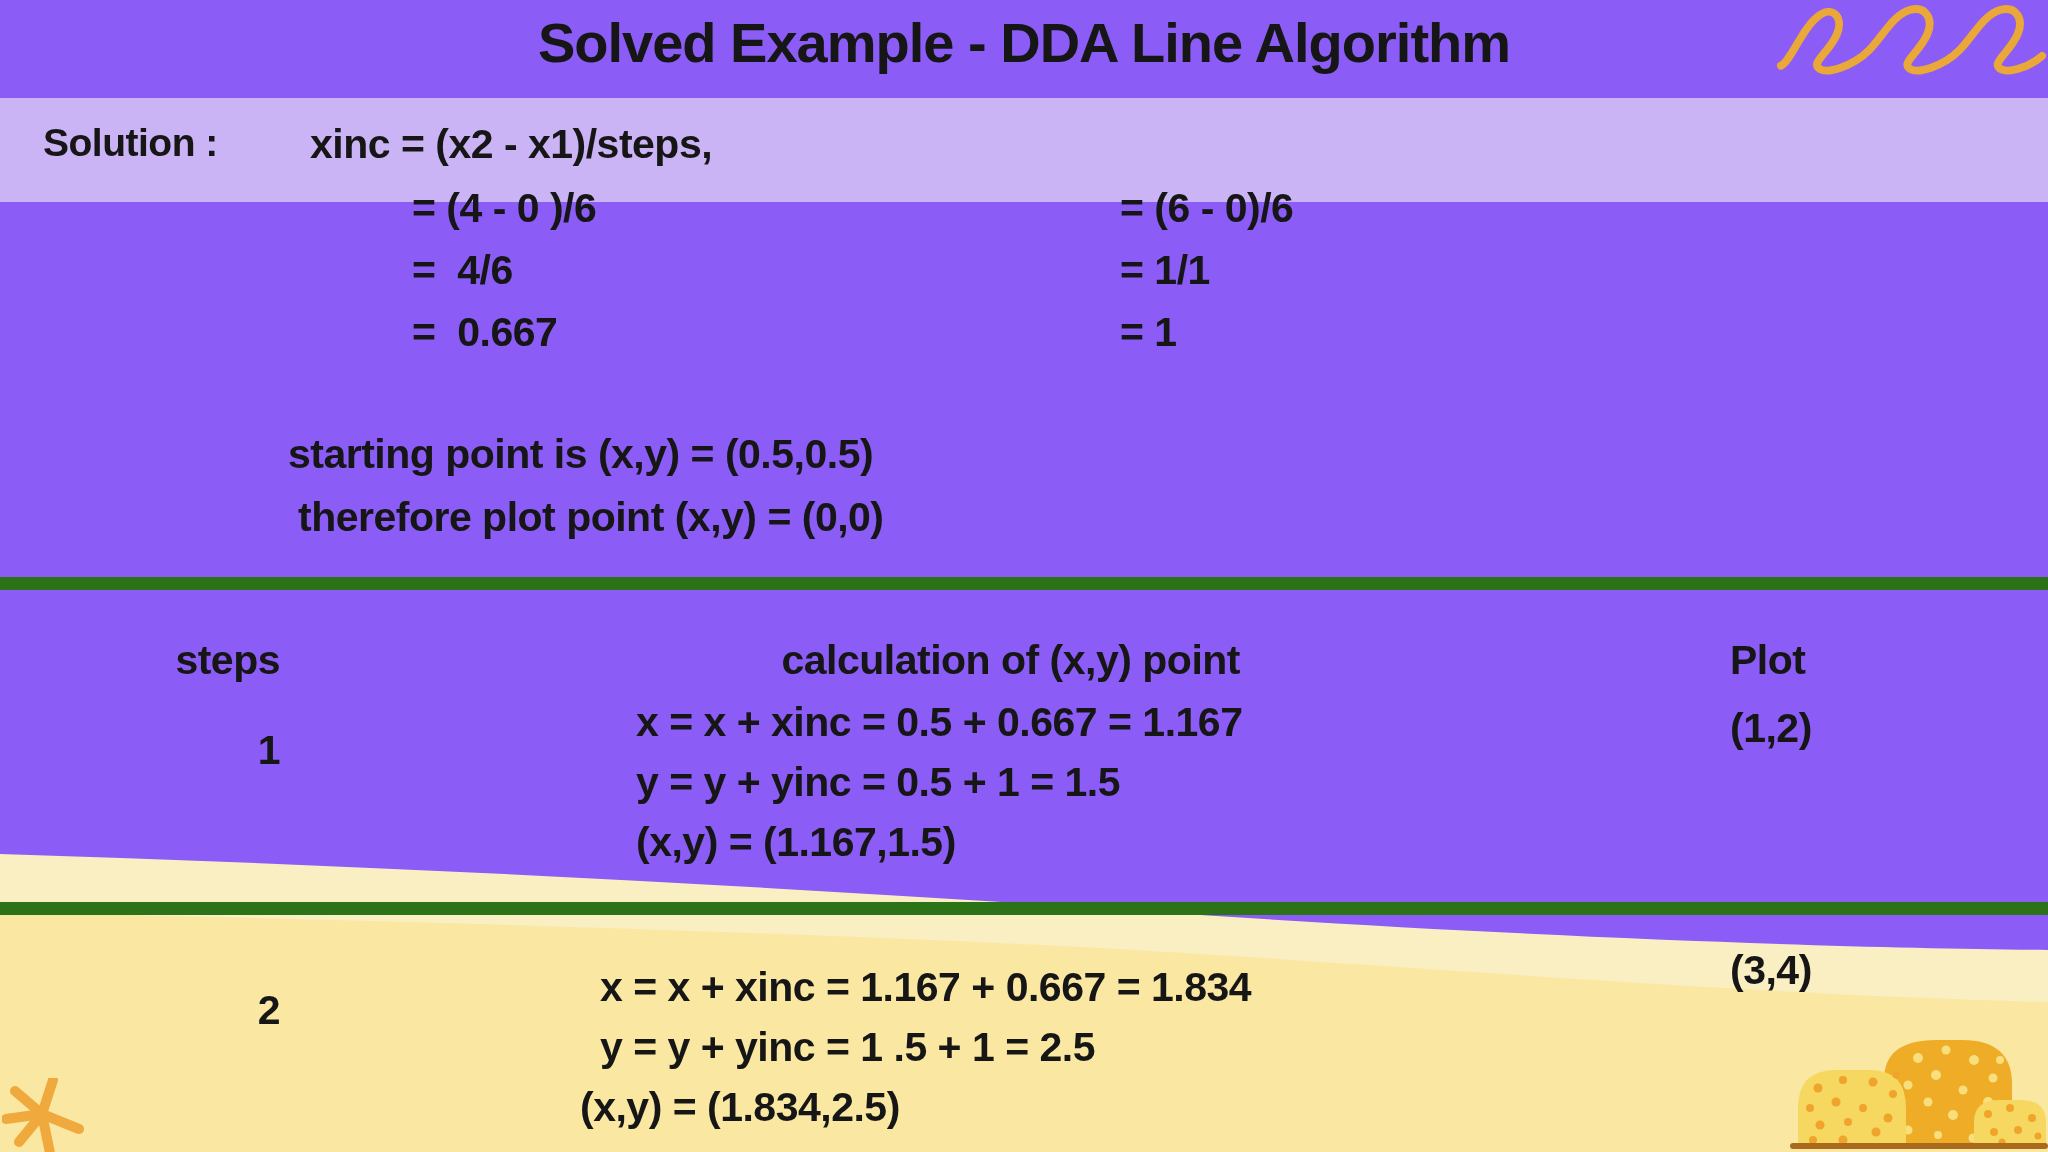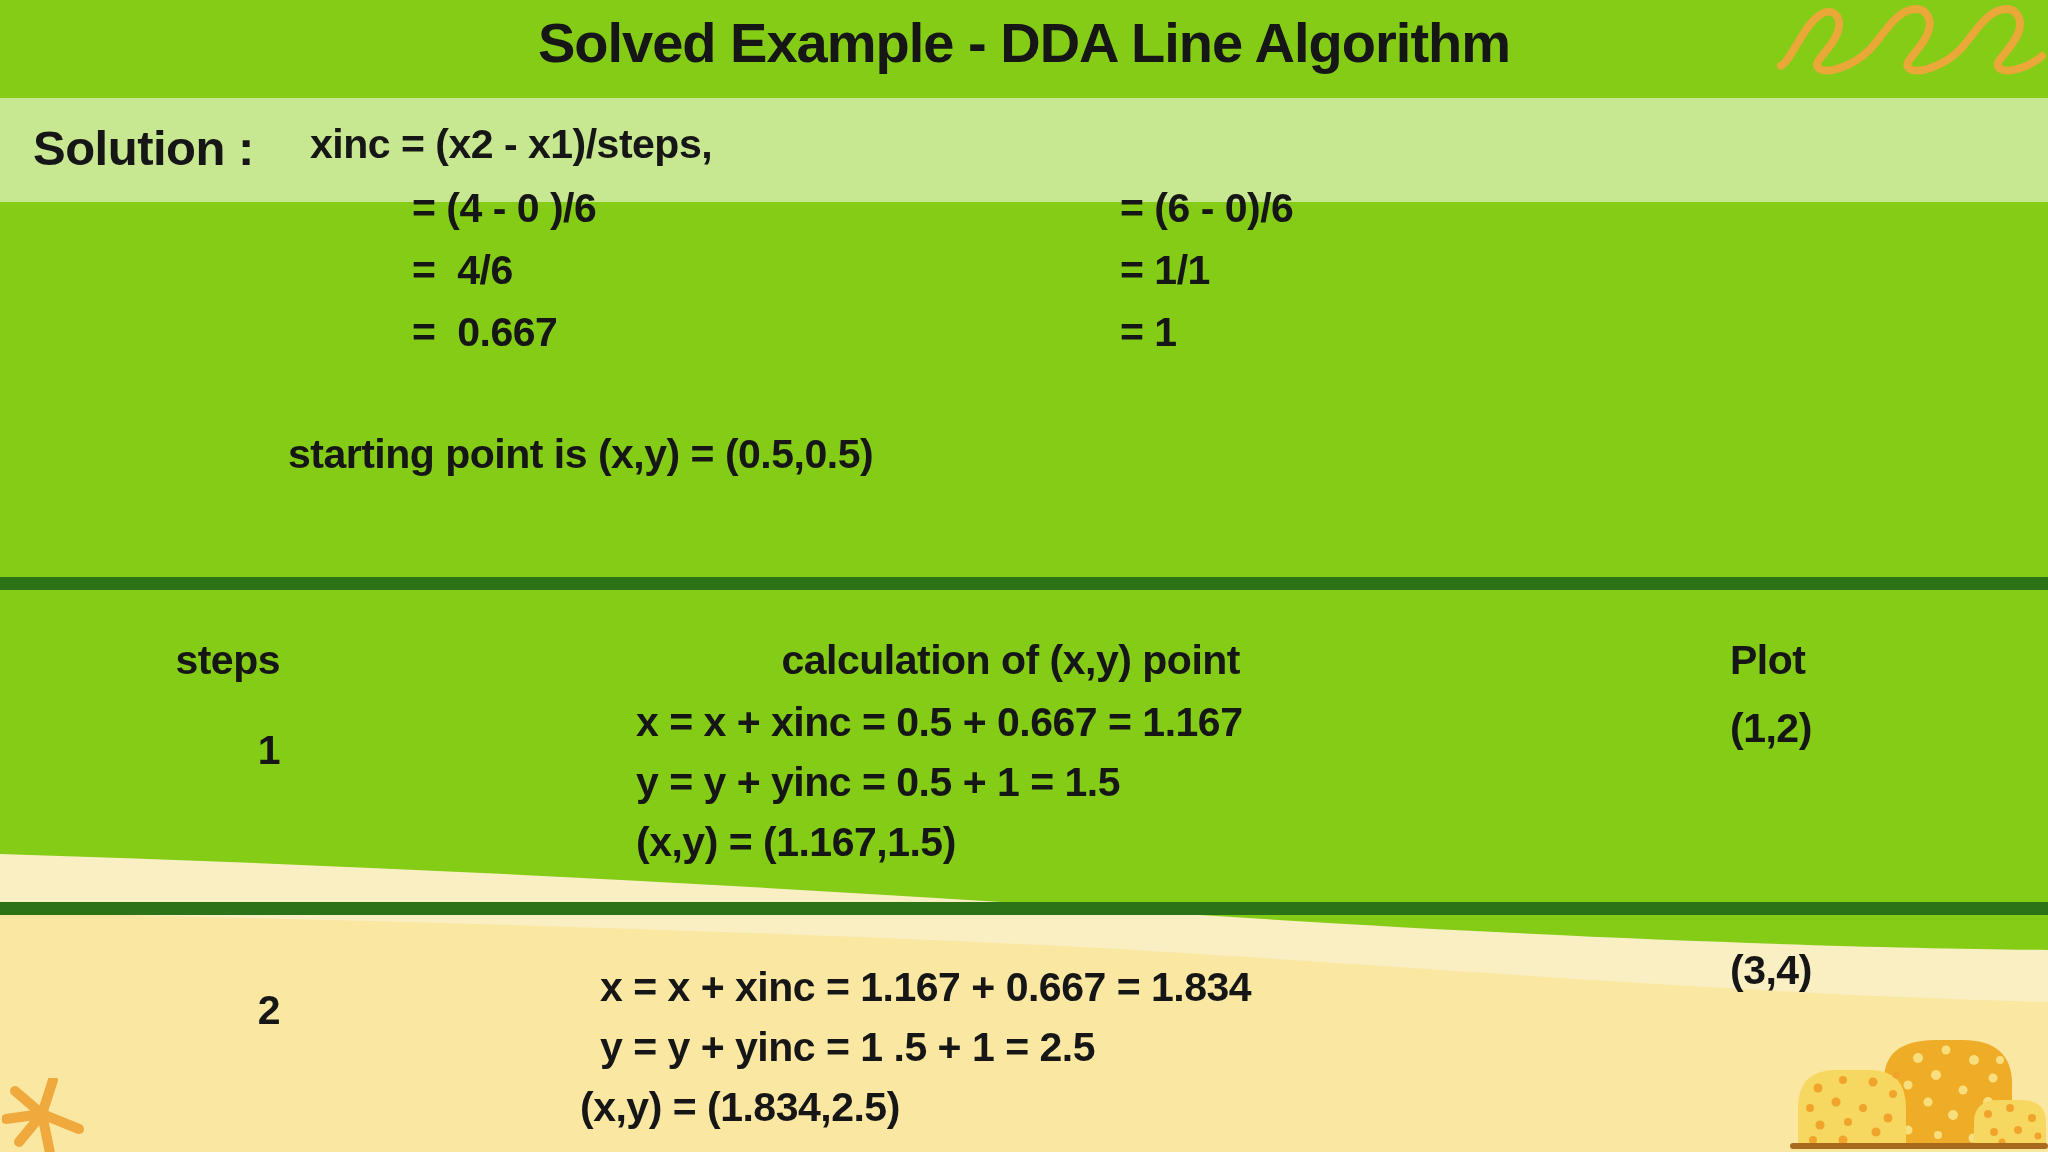--- a/index.html
+++ b/index.html
@@ -1,19 +1,19 @@
 <!DOCTYPE html>
 <html><head>
 <meta charset="utf-8">
 <style>
   html,body{margin:0;padding:0;background:#e8e8e8;}
   .slide{
     position:relative;
     width:2048px;height:1152px;
-    background:#84cc16;
+    background:#8b5cf6;
     overflow:hidden;
     font-family:"Liberation Sans","DejaVu Sans",sans-serif;
     color:#161616;
   }
   .bg-svg{position:absolute;left:0;top:0;width:2048px;height:1152px;z-index:0;}
   .sol-band{position:absolute;left:0;top:98px;width:2048px;height:104px;
     background:rgba(255,253,246,0.55);z-index:1;}
   .divider{position:absolute;left:0;width:2048px;height:13px;background:#2B7316;z-index:3;}
   .divider-1{top:577px;}
   .divider-2{top:902px;}
@@ -40,32 +40,33 @@
   </svg>
 
   <div class="sol-band"></div>
 
   <div class="txt title">Solved Example - DDA Line Algorithm</div>
 
   <svg class="deco squiggle" viewBox="0 0 278 100" fill="none" aria-hidden="true">
     <path d="M6,64 C16,60 28,24 46,12 C60,3 70,16 63,32 C55,50 38,60 44,66 C52,74 80,64 96,48 C110,34 120,12 138,7 C153,3 162,16 155,32 C147,50 130,60 136,66 C144,74 172,64 188,48 C202,34 212,12 230,7 C245,3 254,16 247,32 C239,50 222,60 228,66 C236,73 258,66 272,54" stroke="#E9A838" stroke-width="8" stroke-linecap="round"></path>
   </svg>
 
-  <div class="txt body40" style="left:33px;top:122px;font-size:49px;">Solution :</div>
+  <div class="txt body40" style="left:43px;top:122px;font-size:39px;">Solution :</div>
 
   <div class="txt body40" style="left:310px;top:122px;">xinc = (x2 - x1)/steps,</div>
   <div class="txt body40" style="left:412px;top:186px;">= (4 - 0 )/6</div>
   <div class="txt body40" style="left:412px;top:248px;">=  4/6</div>
   <div class="txt body40" style="left:412px;top:310px;">=  0.667</div>
 
   <div class="txt body40" style="left:1120px;top:186px;">= (6 - 0)/6</div>
   <div class="txt body40" style="left:1120px;top:248px;">= 1/1</div>
   <div class="txt body40" style="left:1120px;top:310px;">= 1</div>
 
   <div class="txt body40" style="left:288px;top:432px;">starting point is (x,y) = (0.5,0.5)</div>
+  <div class="txt body40" style="left:298px;top:495px;">therefore plot point (x,y) = (0,0)</div>
 
   <div class="divider divider-1"></div>
   <div class="divider divider-2"></div>
 
   <div class="txt body40 center-col" style="left:60px;top:638px;width:220px;">steps</div>
   <div class="txt body40 center-col" style="left:630px;top:638px;width:610px;">calculation of (x,y) point</div>
   <div class="txt body40" style="left:1730px;top:638px;">Plot</div>
 
   <div>
     <div class="txt body40 center-col" style="left:60px;top:728px;width:220px;">1</div>

